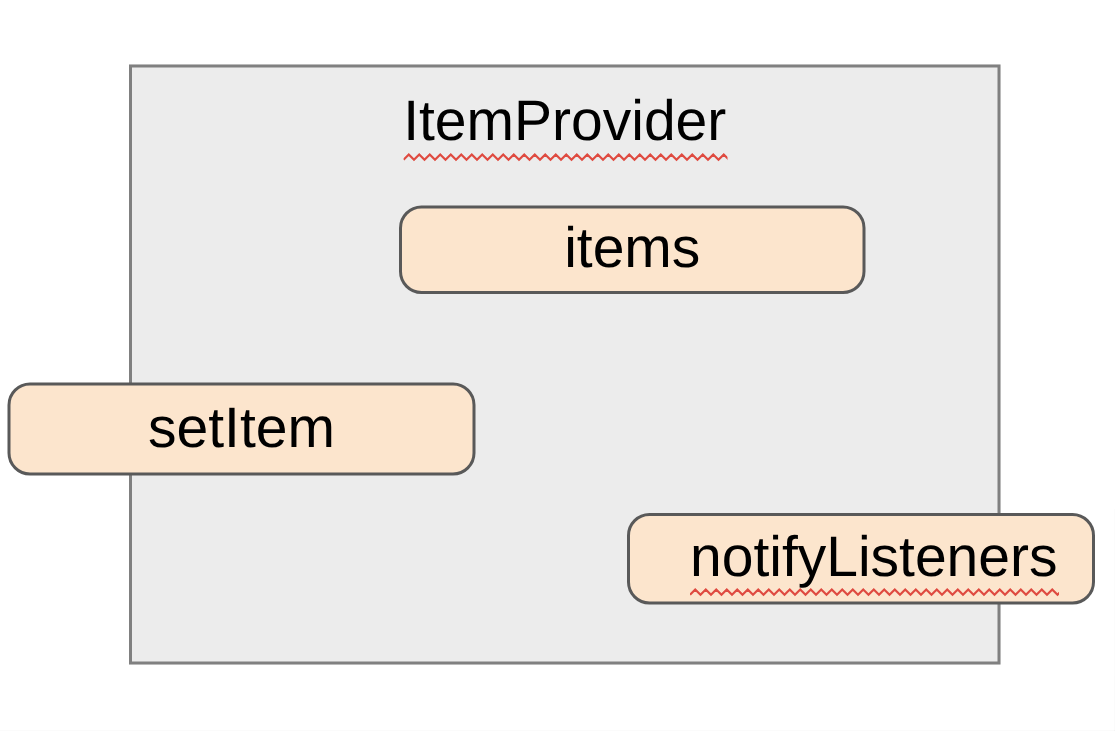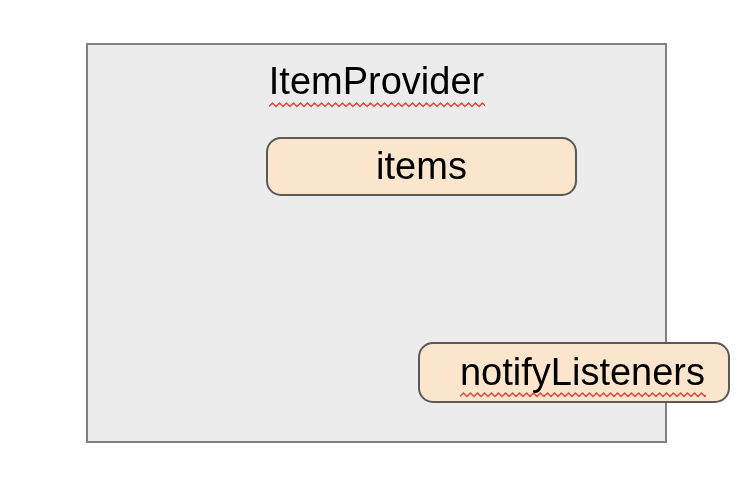--- a/index.html
+++ b/index.html
@@ -68,20 +68,23 @@
       <span class="squig-host">ItemProvider<svg class="squiggle" width="216" height="7">
             <path d="M0 5.5 L3.5 2 L7 5.5 L10.5 2 L14 5.5 L17.5 2 L21 5.5 L24.5 2 L28 5.5 L31.5 2 L35 5.5 L38.5 2 L42 5.5 L45.5 2 L49 5.5 L52.5 2 L56 5.5 L59.5 2 L63 5.5 L66.5 2 L70 5.5 L73.5 2 L77 5.5 L80.5 2 L84 5.5 L87.5 2 L91 5.5 L94.5 2 L98 5.5 L101.5 2 L105 5.5 L108.5 2 L112 5.5 L115.5 2 L119 5.5 L122.5 2 L126 5.5 L129.5 2 L133 5.5 L136.5 2 L140 5.5 L143.5 2 L147 5.5 L150.5 2 L154 5.5 L157.5 2 L161 5.5 L164.5 2 L168 5.5 L171.5 2 L175 5.5 L178.5 2 L182 5.5 L185.5 2 L189 5.5 L192.5 2 L196 5.5 L199.5 2 L203 5.5 L206.5 2 L210 5.5 L213.5 2 L217 5.5" fill="none" stroke="#df4b41" stroke-width="1.5"></path>
           </svg></span>
     </div>
   </div>
 
   <div class="node node-items">
     <span class="squig-host">items</span>
   </div>
 
+  <div class="node node-setitem">
+    <span class="squig-host">setItem</span>
+  </div>
 
   <div class="node node-notifylisteners">
     <span class="squig-host">notifyListeners<svg class="squiggle" width="246" height="7">
           <path d="M0 5.5 L3.5 2 L7 5.5 L10.5 2 L14 5.5 L17.5 2 L21 5.5 L24.5 2 L28 5.5 L31.5 2 L35 5.5 L38.5 2 L42 5.5 L45.5 2 L49 5.5 L52.5 2 L56 5.5 L59.5 2 L63 5.5 L66.5 2 L70 5.5 L73.5 2 L77 5.5 L80.5 2 L84 5.5 L87.5 2 L91 5.5 L94.5 2 L98 5.5 L101.5 2 L105 5.5 L108.5 2 L112 5.5 L115.5 2 L119 5.5 L122.5 2 L126 5.5 L129.5 2 L133 5.5 L136.5 2 L140 5.5 L143.5 2 L147 5.5 L150.5 2 L154 5.5 L157.5 2 L161 5.5 L164.5 2 L168 5.5 L171.5 2 L175 5.5 L178.5 2 L182 5.5 L185.5 2 L189 5.5 L192.5 2 L196 5.5 L199.5 2 L203 5.5 L206.5 2 L210 5.5 L213.5 2 L217 5.5 L220.5 2 L224 5.5 L227.5 2 L231 5.5 L234.5 2 L238 5.5 L241.5 2 L245 5.5 L248.5 2" fill="none" stroke="#df4b41" stroke-width="1.5"></path>
         </svg></span>
   </div>
 
 </div>
 
 </body></html>

